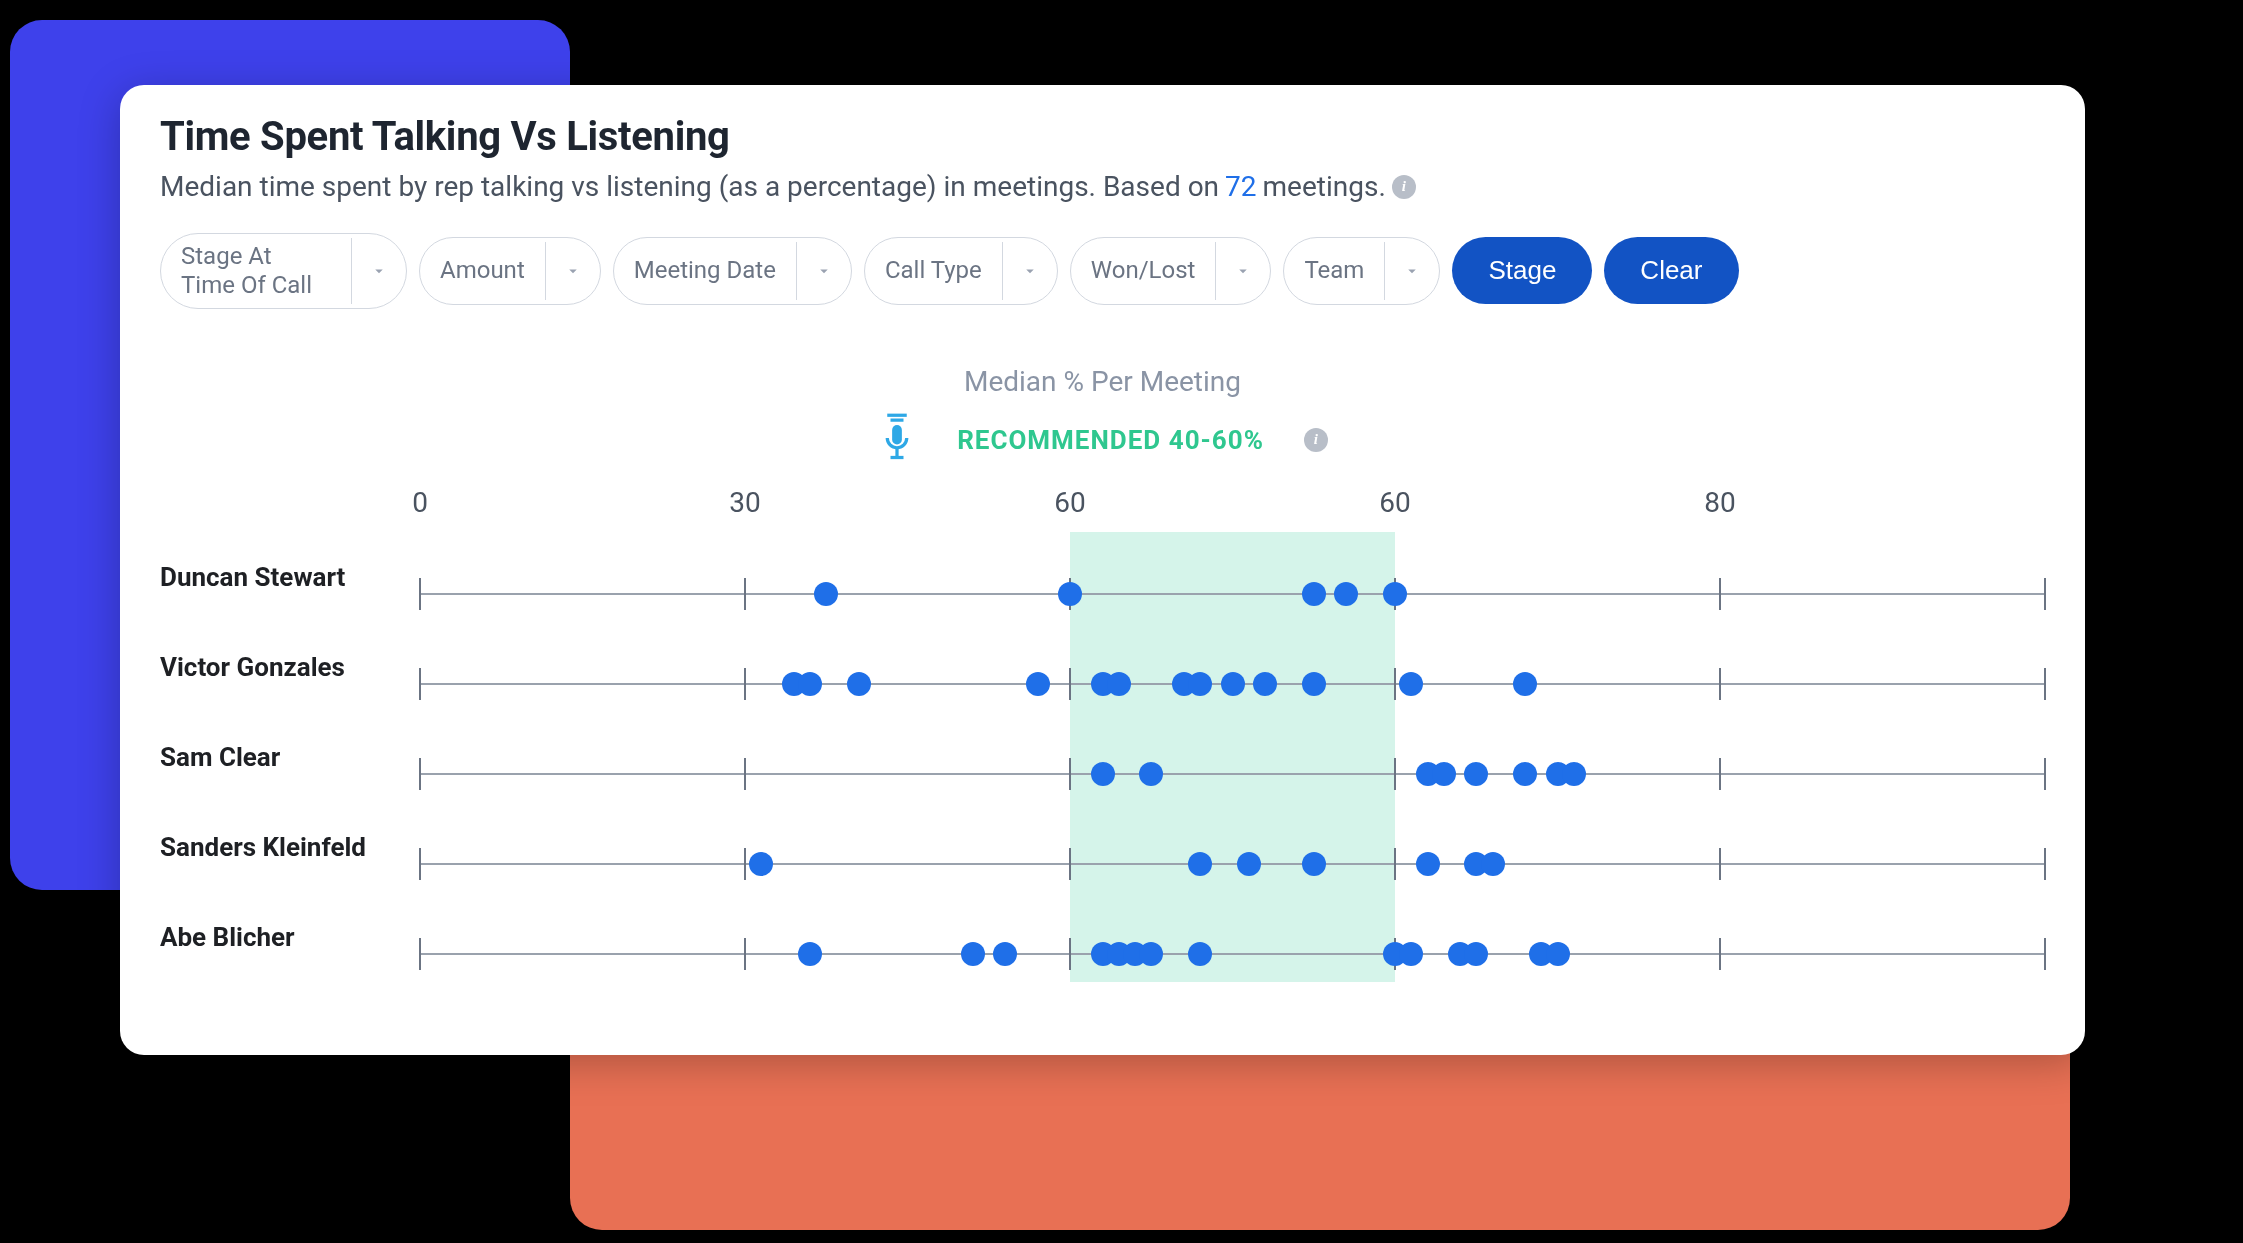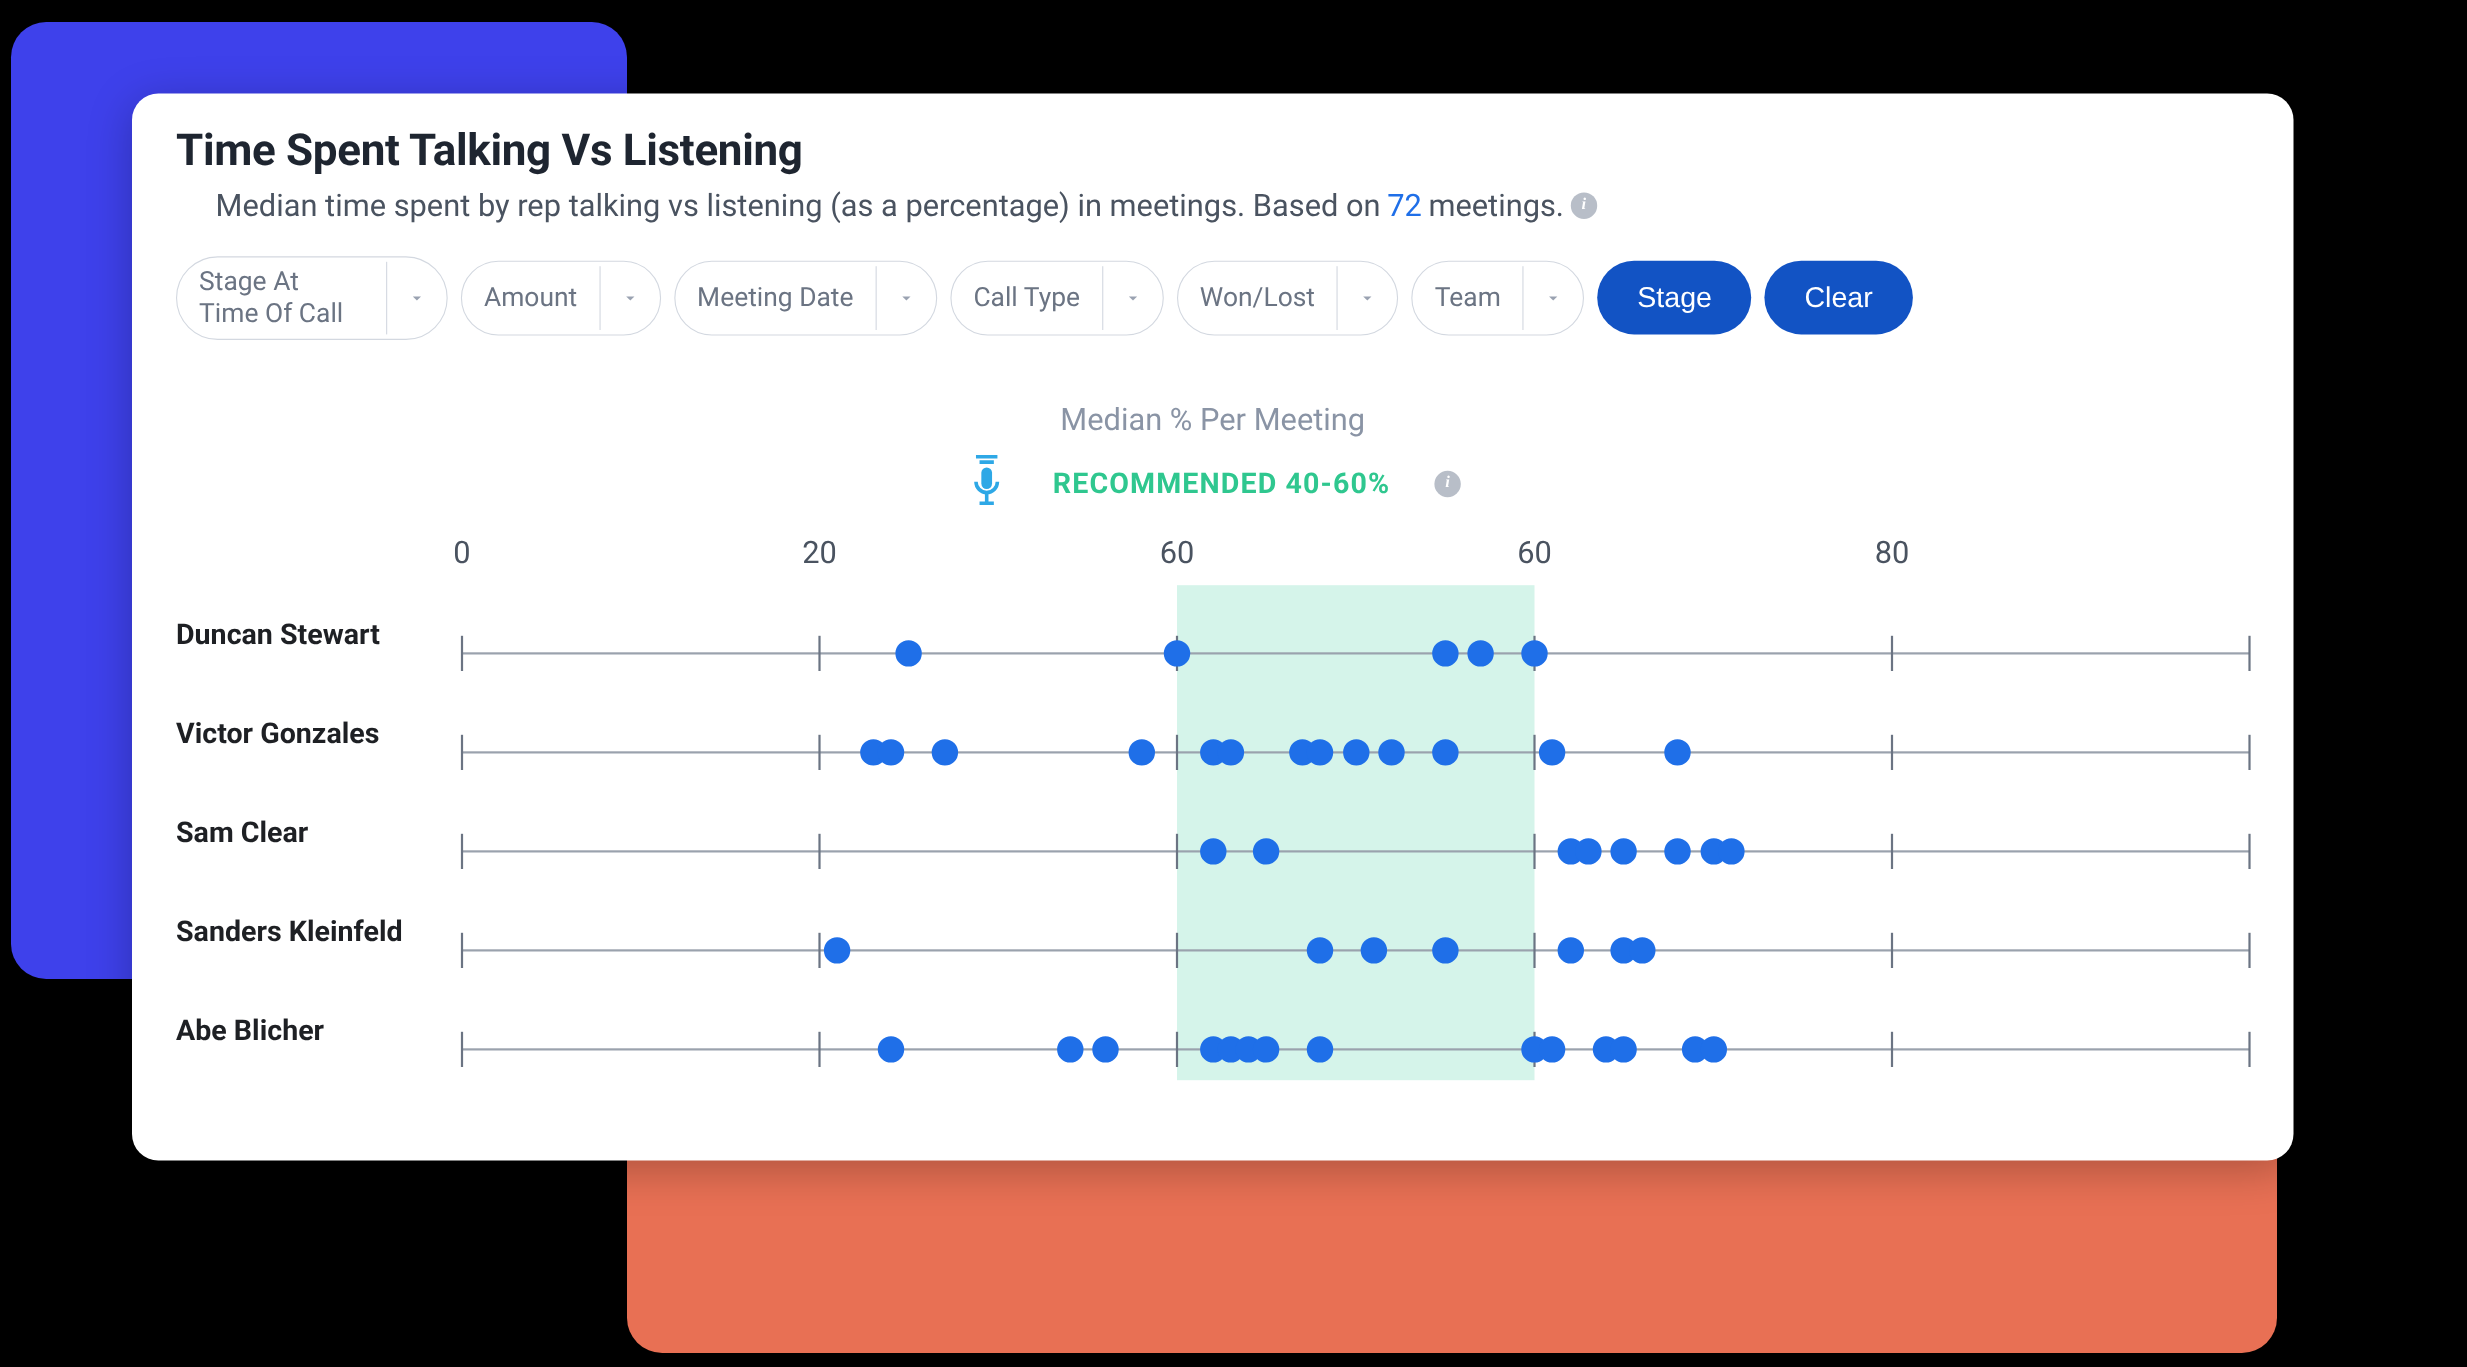--- a/index.html
+++ b/index.html
@@ -48,21 +48,20 @@
     letter-spacing: -0.3px;
   }
   .subtitle {
     font-size: 28px;
     color: #4a5360;
     margin-bottom: 30px;
     display: flex;
     align-items: center;
     gap: 6px;
     flex-wrap: wrap;
-    margin-left: 36px;
   }
   .subtitle .count {
     color: #1f6fe8;
   }
   .info-icon {
     display: inline-flex;
     width: 24px;
     height: 24px;
     border-radius: 50%;
     background: #b8bec8;
@@ -331,21 +330,21 @@
             <div class="row-name">Duncan Stewart</div>
             <div class="row-name">Victor Gonzales</div>
             <div class="row-name">Sam Clear</div>
             <div class="row-name">Sanders Kleinfeld</div>
             <div class="row-name">Abe Blicher</div>
           </div>
       </div>
       <div class="plot-col">
         <div class="axis-row" id="axis-row">
             <span class="axis-label" style="left: 0%;">0</span>
-            <span class="axis-label" style="left: 20%;">20</span>
+            <span class="axis-label" style="left: 20%;">30</span>
             <span class="axis-label" style="left: 40%;">60</span>
             <span class="axis-label" style="left: 60%;">60</span>
             <span class="axis-label" style="left: 80%;">80</span>
           </div>
         <div class="rows" id="plot-rows">
           <div class="band" id="band" style="left: 40%; width: 20%;"></div>
         <div class="row">
               <div class="track">
                 <div class="track-line"></div>
                 <div class="tick" style="left: 0%;"></div>

